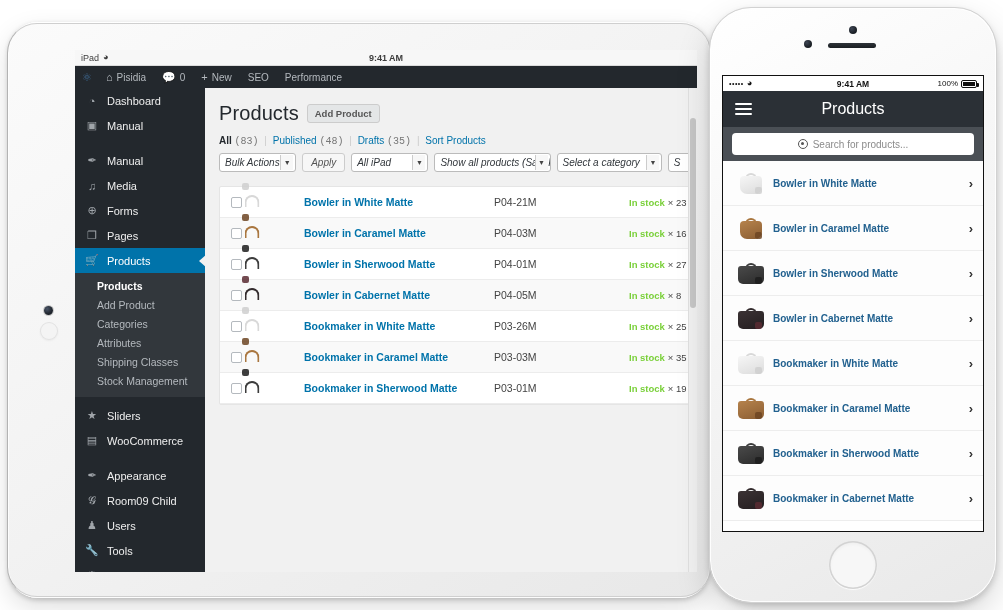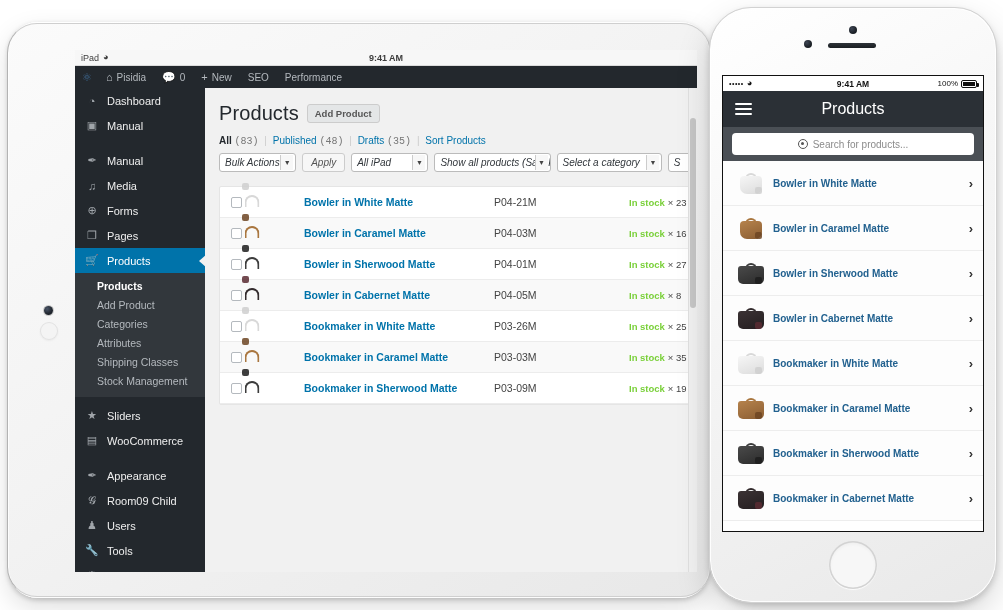--- a/index.html
+++ b/index.html
@@ -504,21 +504,21 @@
           </div>
 
           <div class="tr">
             <div class="c-cb">
                 <span class="cbox"></span>
               </div>
             <div class="c-img td" style="padding:5px 0">
               <span class="bag sherwood wide"><i class="handle"></i><i class="body"></i><i class="tag"></i></span>
             </div>
             <div class="c-name td"><span class="row-name">Bookmaker in Sherwood Matte</span></div>
-            <div class="c-sku td"><span class="row-sku">P03-09M</span></div>
+            <div class="c-sku td"><span class="row-sku">P03-01M</span></div>
             <div class="c-stock td">
               <span class="in-stock">In stock</span>
               <span class="stock-x">× 19</span>
             </div>
           </div>
         </div>
 
         <div class="scroll-track">
           <div class="scroll-thumb"></div>
         </div>

